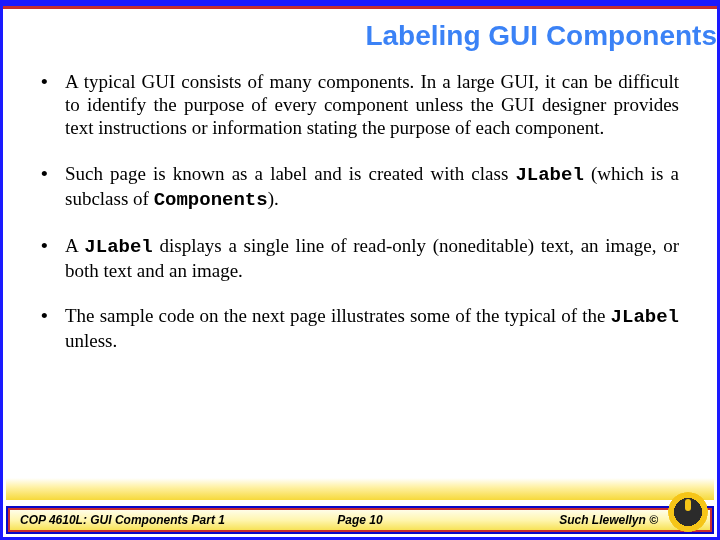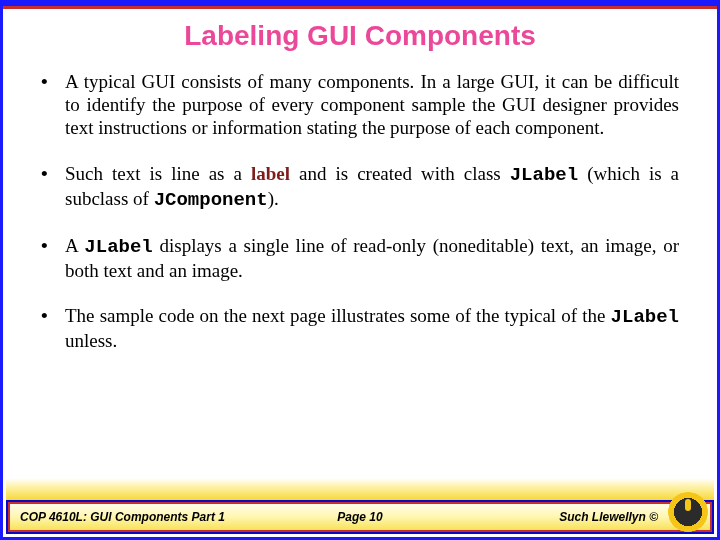--- a/index.html
+++ b/index.html
@@ -12,25 +12,25 @@
     border: 3px solid #1a1aff;
     border-top-width: 6px;
   }
   .inner-top {
     position: absolute;
     top: 0; left: 0; right: 0;
     height: 3px;
     background: #c72e2e;
   }
   .title {
-    text-align: center;
+    text-align: right;
     font-family: Arial, Helvetica, sans-serif;
     font-weight: bold;
     font-size: 28px;
-    color: #ec4899;
+    color: #3b82f6;
     margin-top: 14px;
     margin-bottom: 18px;
   }
   .body {
     padding: 0 38px 0 38px;
   }
   .bullet {
     display: flex;
     font-size: 19px;
     color: #000;
@@ -38,37 +38,37 @@
     text-align: justify;
     margin-bottom: 22px;
   }
   .bullet .dot {
     flex: 0 0 auto;
     width: 24px;
     text-align: left;
     font-family: Arial, sans-serif;
   }
   .bullet .txt { flex: 1 1 auto; }
-  .label-word { color: #7f1d1d; font-weight: bold; }
+  .label-word { color: #000000; }
   .code { font-family: 'Courier New', Courier, monospace; font-weight: bold; }
   .footer-zone {
     position: absolute;
     left: 3px; right: 3px; bottom: 3px;
     height: 60px;
   }
   .grad {
     position: absolute;
     left: 0; right: 0; bottom: 34px;
     height: 22px;
     background: linear-gradient(to bottom, #ffffff 0%, #fff2a8 40%, #f6d93a 100%);
   }
   .bar-outer {
     position: absolute;
     left: 0; right: 0; bottom: 0;
-    height: 34px;
+    height: 28px;
     background: #0808c9;
     padding: 2px;
     margin-top: 24px;
   }
   .bar-mid {
     width: 100%; height: 100%;
     background: #c72e2e;
     padding: 2px;
   }
   .bar-inner {
@@ -112,27 +112,27 @@
 
 <div class="slide">
   <div class="inner-top"></div>
 
   <h1 class="title">Labeling GUI Components</h1>
 
   <div class="body">
 
     <div class="bullet">
       <div class="dot">•</div>
-      <div class="txt">A typical GUI consists of many components.  In a large GUI, it can be difficult to identify the purpose of every component sample the GUI designer provides text instructions or information stating the purpose of each component.</div>
+      <div class="txt">A typical GUI consists of many components.  In a large GUI, it can be difficult to identify the purpose of every component unless the GUI designer provides text instructions or information stating the purpose of each component.</div>
     </div>
 
     <div class="bullet">
       <div class="dot">•</div>
       <div class="txt">
-        <span>Such text is line as a </span><span class="label-word">label</span><span> and is created with class </span><span class="code">JLabel</span><span> (which is a subclass of </span><span class="code">JComponent</span><span>).</span>
+        <span>Such page is known as a </span><span class="label-word">label</span><span> and is created with class </span><span class="code">JLabel</span><span> (which is a subclass of </span><span class="code">Components</span><span>).</span>
       </div>
     </div>
 
     <div class="bullet">
       <div class="dot">•</div>
       <div class="txt">
         <span>A </span><span class="code">JLabel</span><span> displays a single line of read-only (noneditable) text, an image, or both text and an image.</span>
       </div>
     </div>
 

